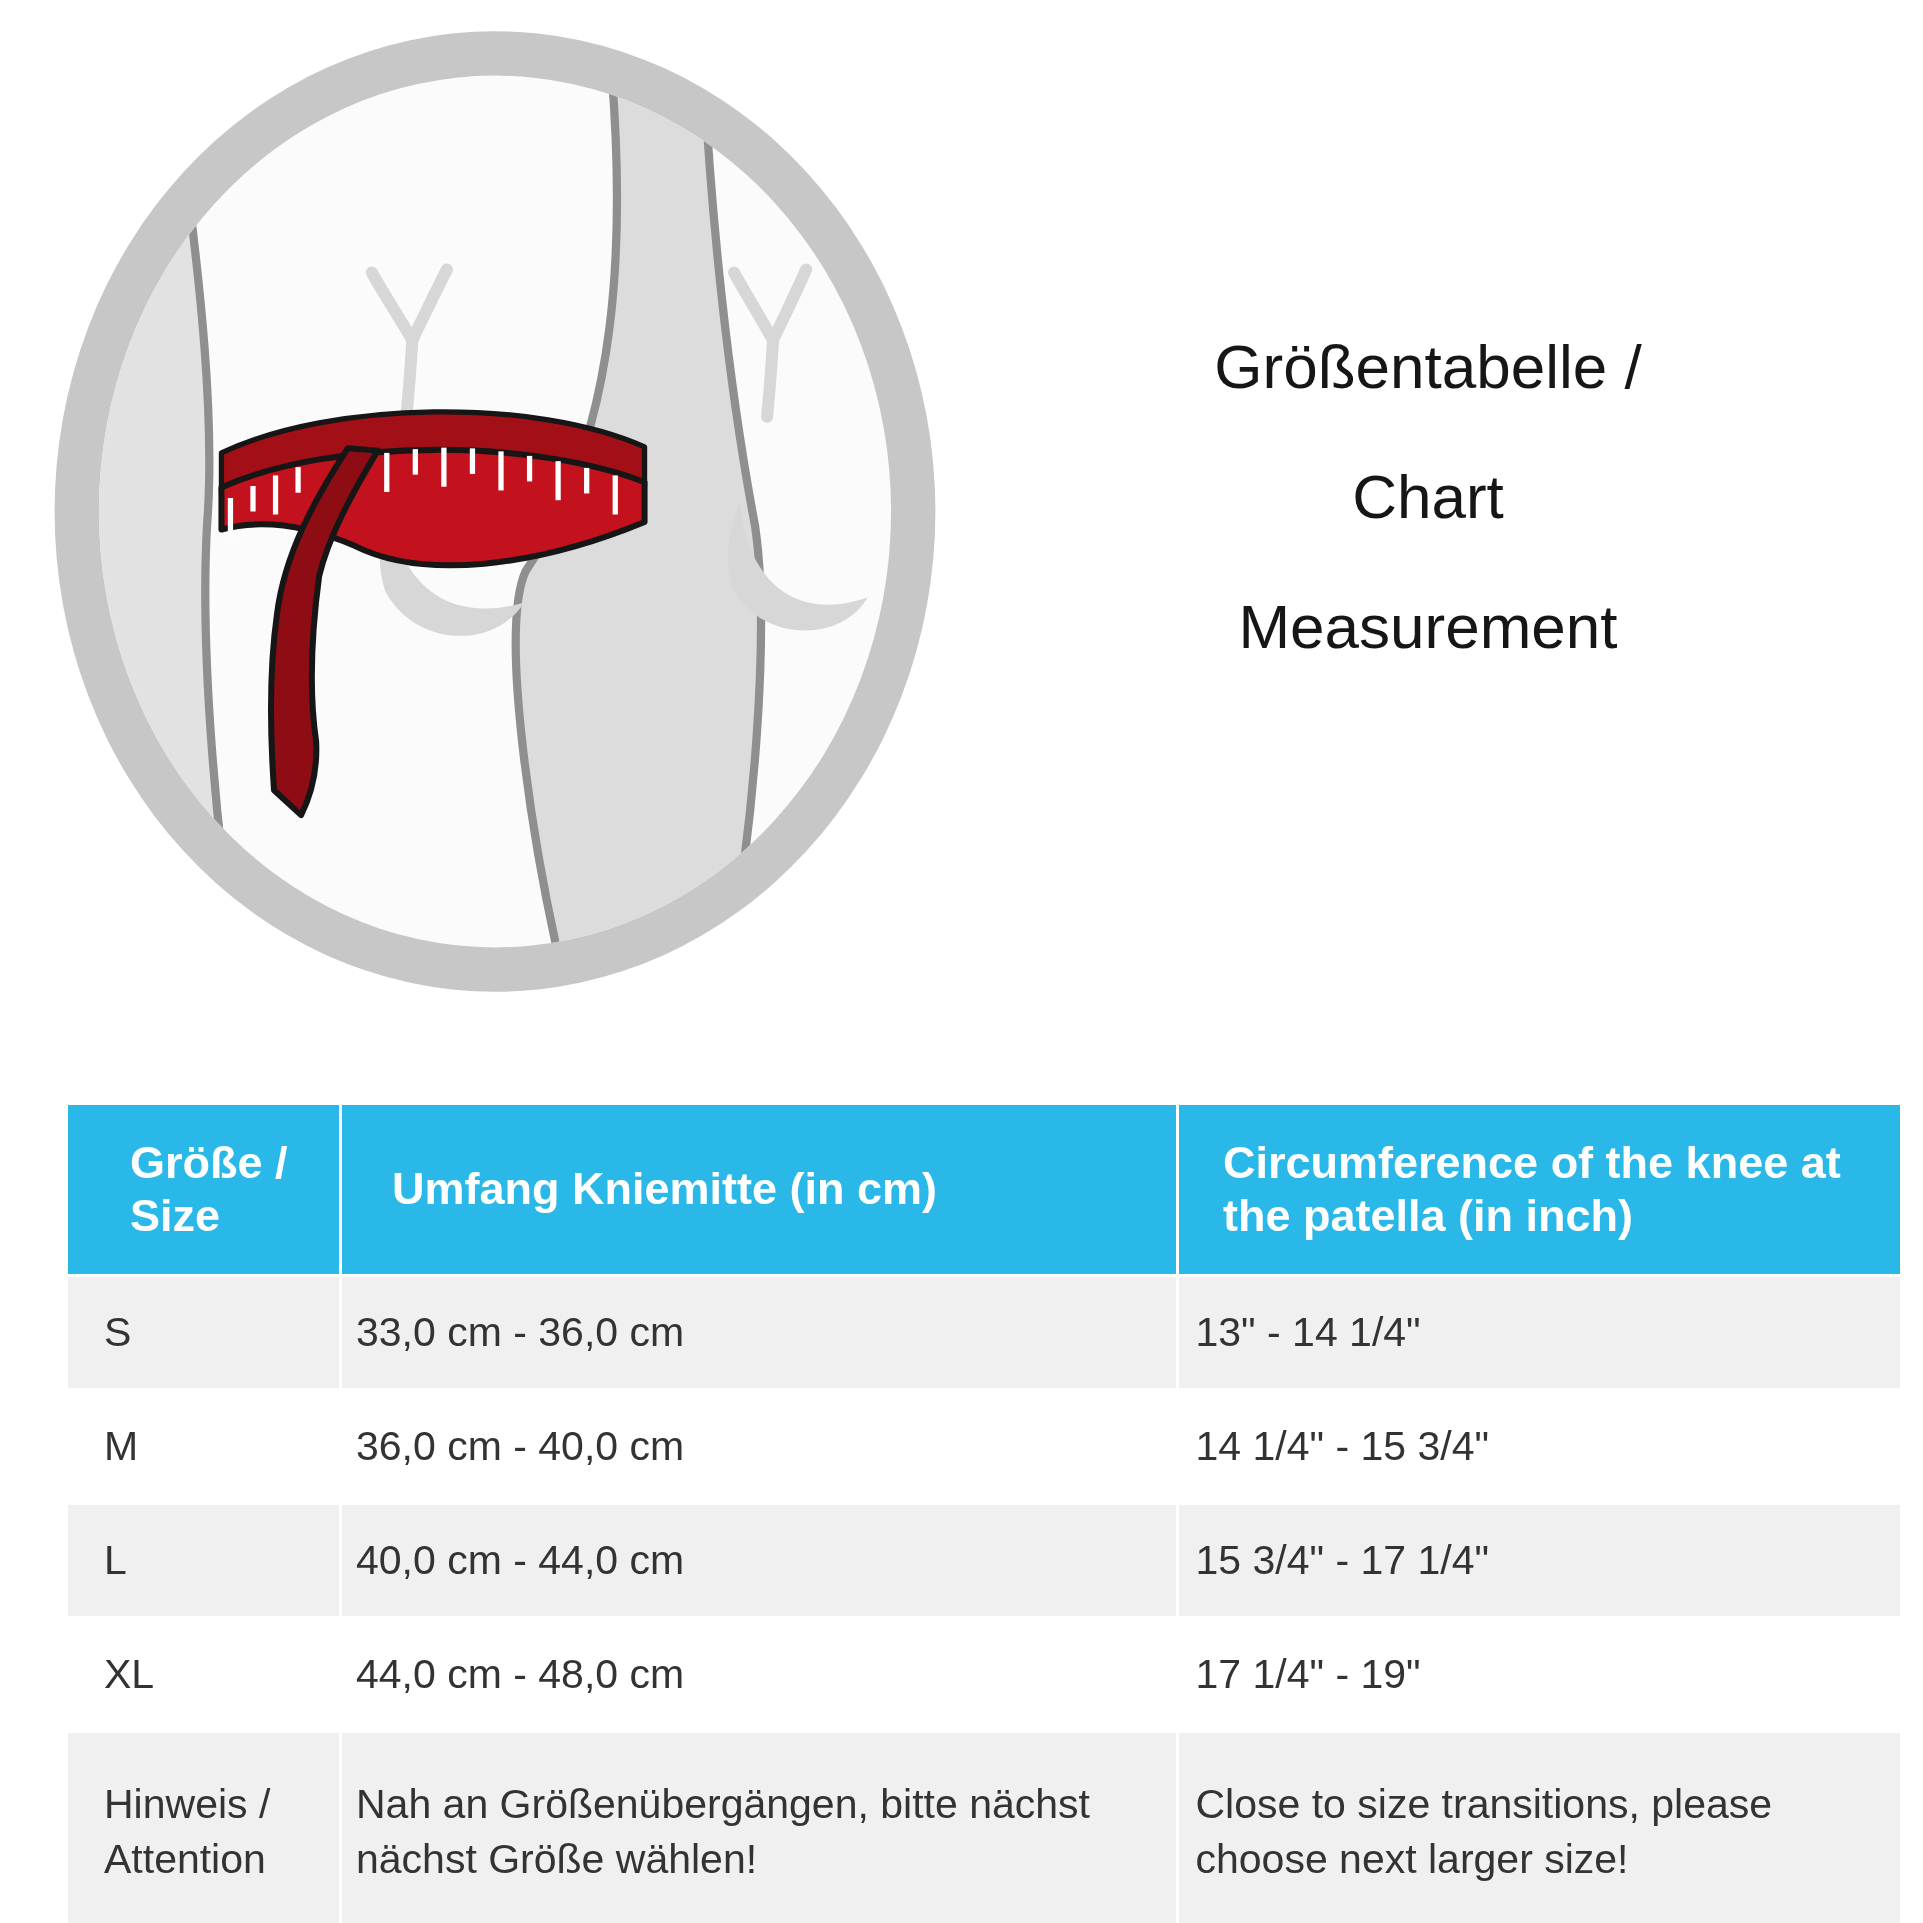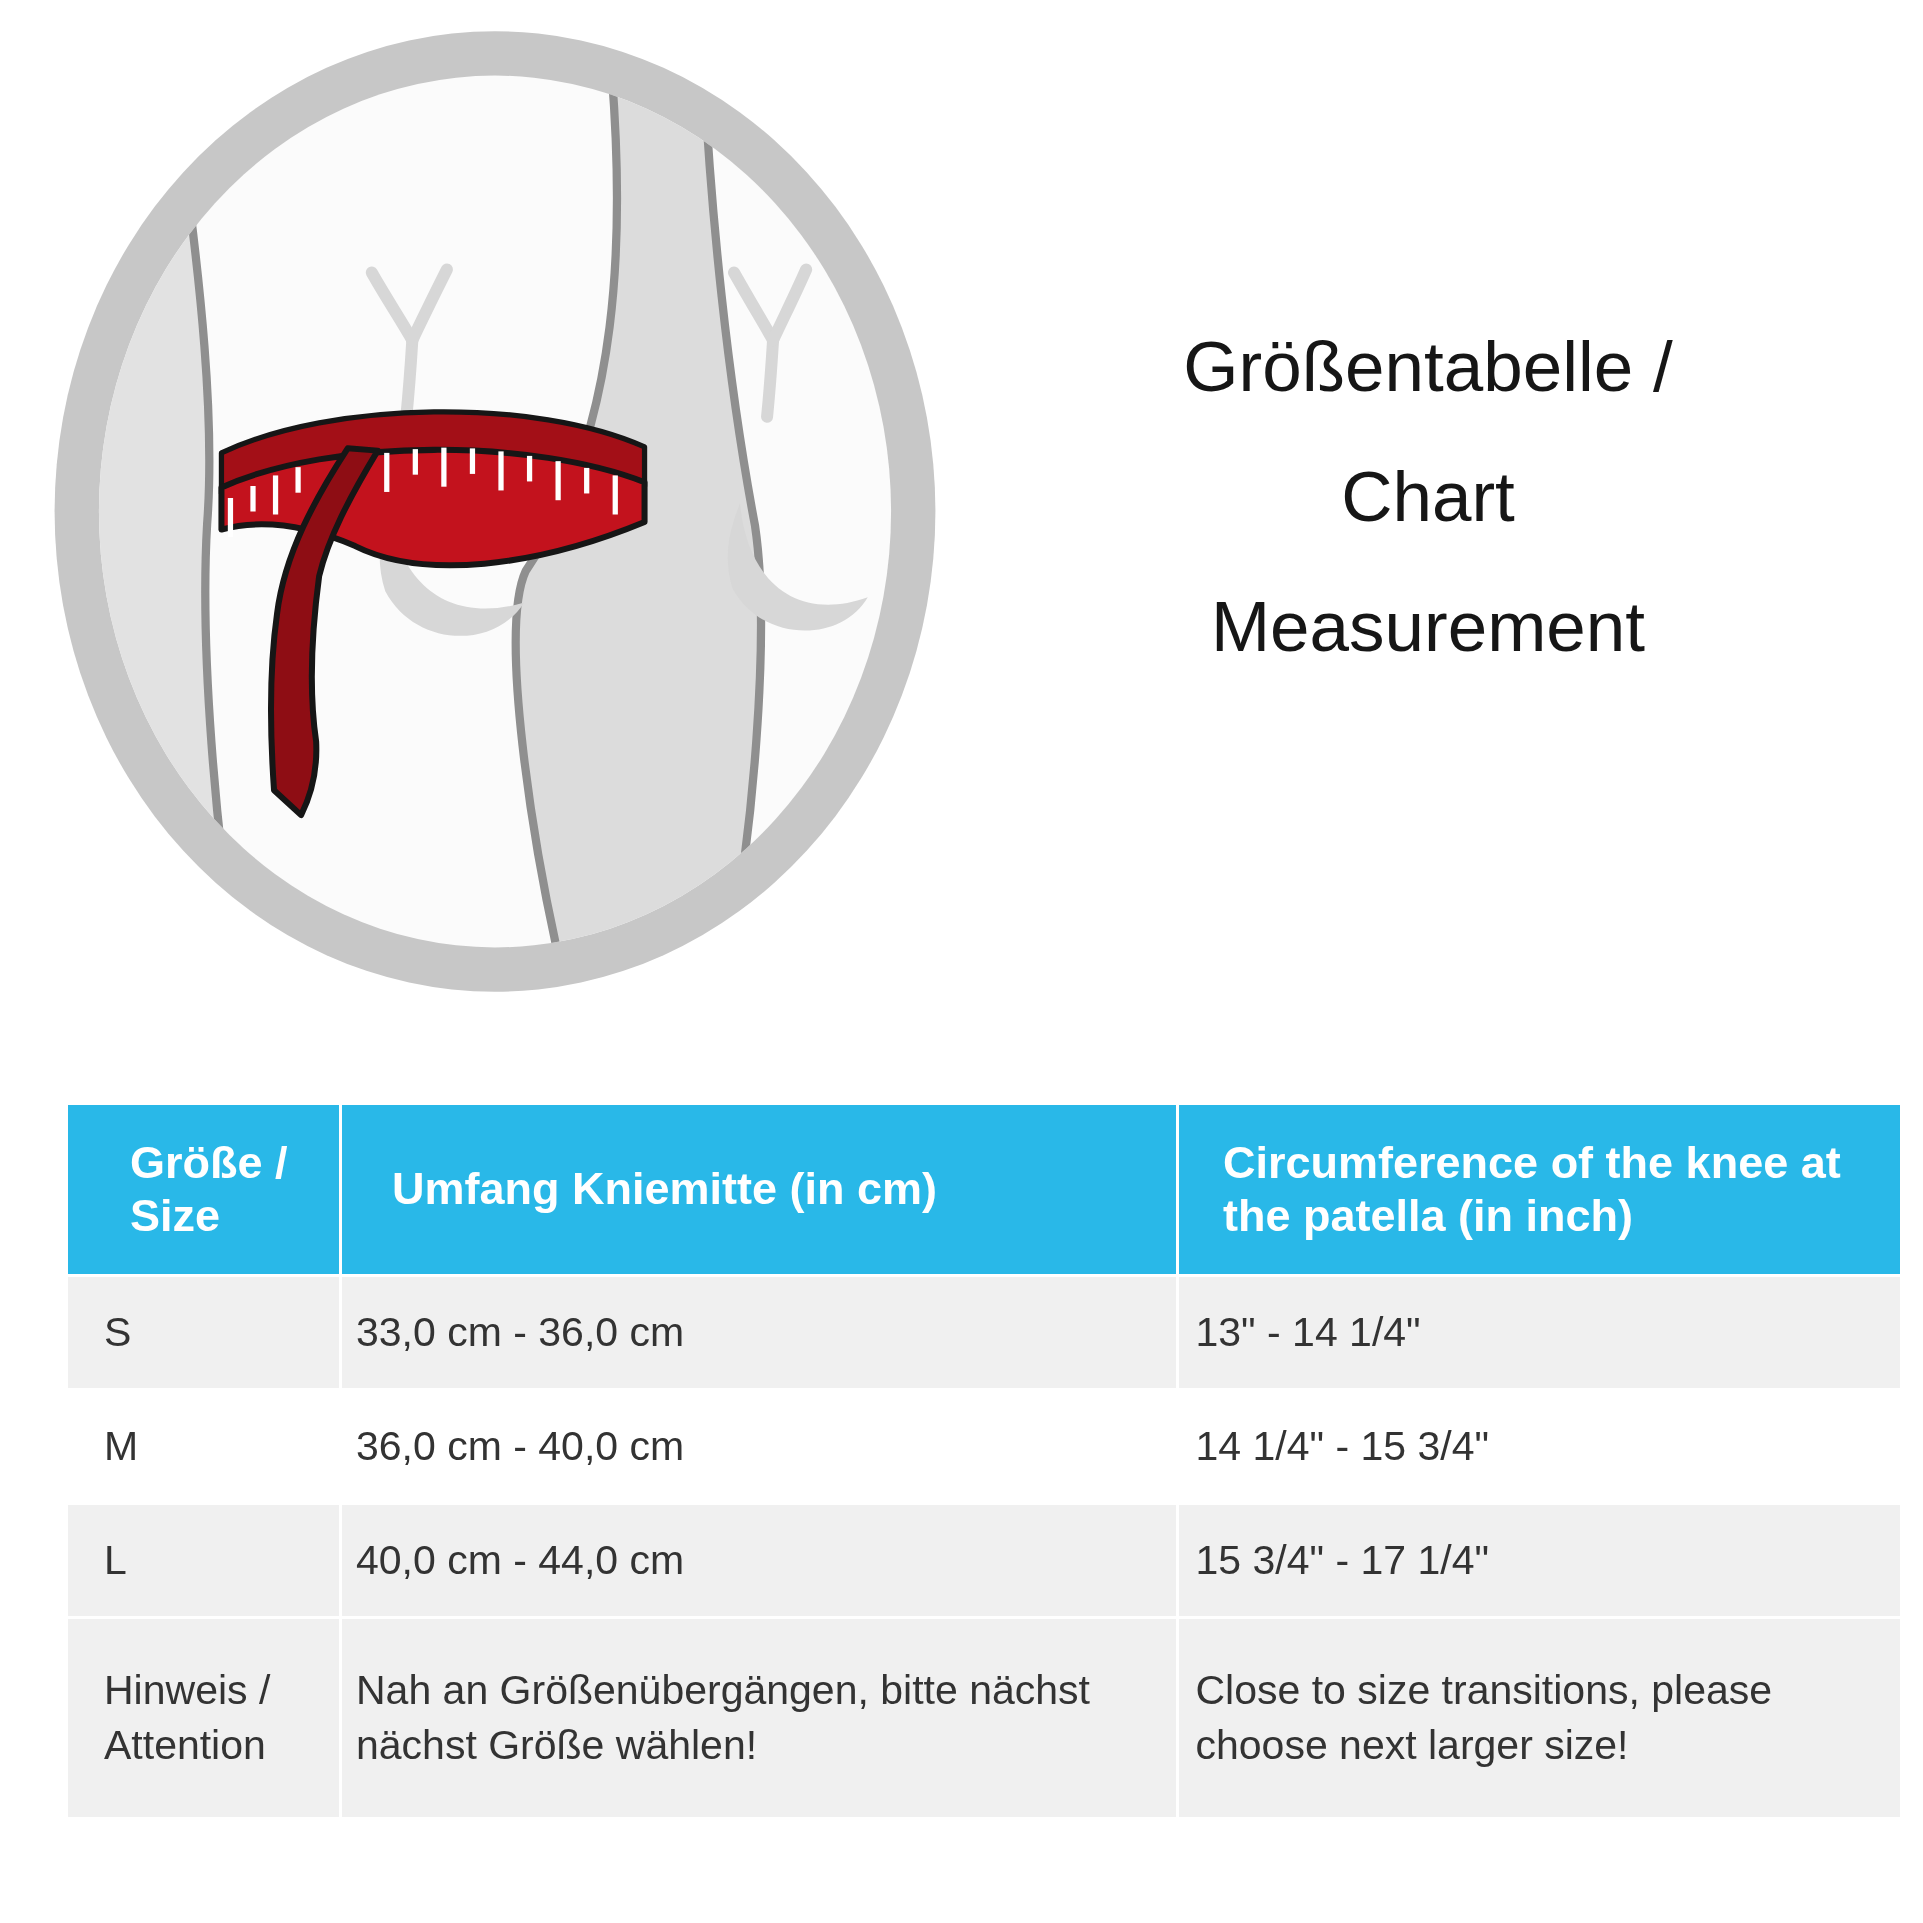--- a/index.html
+++ b/index.html
@@ -24,21 +24,21 @@
   }
   .illustration svg { width: 100%; height: 100%; display: block; }
 
   
   .page-title {
     position: absolute;
     left: 932px;
     top: 302px;
     width: 992px;
     text-align: center;
-    font-size: 71px;
+    font-size: 62px;
     line-height: 130px;
     font-weight: 400;
     color: #161616;
     letter-spacing: 0px;
   }
   .page-title .line { display: block; }
 
   
   table.size-table {
     position: absolute;
@@ -174,20 +174,25 @@
     <tr class="body-row">
       <td class="c1">M</td>
       <td class="c2">36,0 cm - 40,0 cm</td>
       <td class="c3">14 1/4" - 15 3/4"</td>
     </tr>
     <tr class="body-row stripe">
       <td class="c1">L</td>
       <td class="c2">40,0 cm - 44,0 cm</td>
       <td class="c3">15 3/4" - 17 1/4"</td>
     </tr>
+    <tr class="body-row">
+      <td class="c1">XL</td>
+      <td class="c2">44,0 cm - 48,0 cm</td>
+      <td class="c3">17 1/4" - 19"</td>
+    </tr>
     <tr class="note-row stripe">
       <td class="c1">Hinweis / Attention</td>
       <td class="c2">Nah an Größenübergängen, bitte nächst nächst Größe wählen!</td>
       <td class="c3">Close to size transitions, please choose next larger size!</td>
     </tr>
   </tbody>
     </table>
 
 </div>
 

